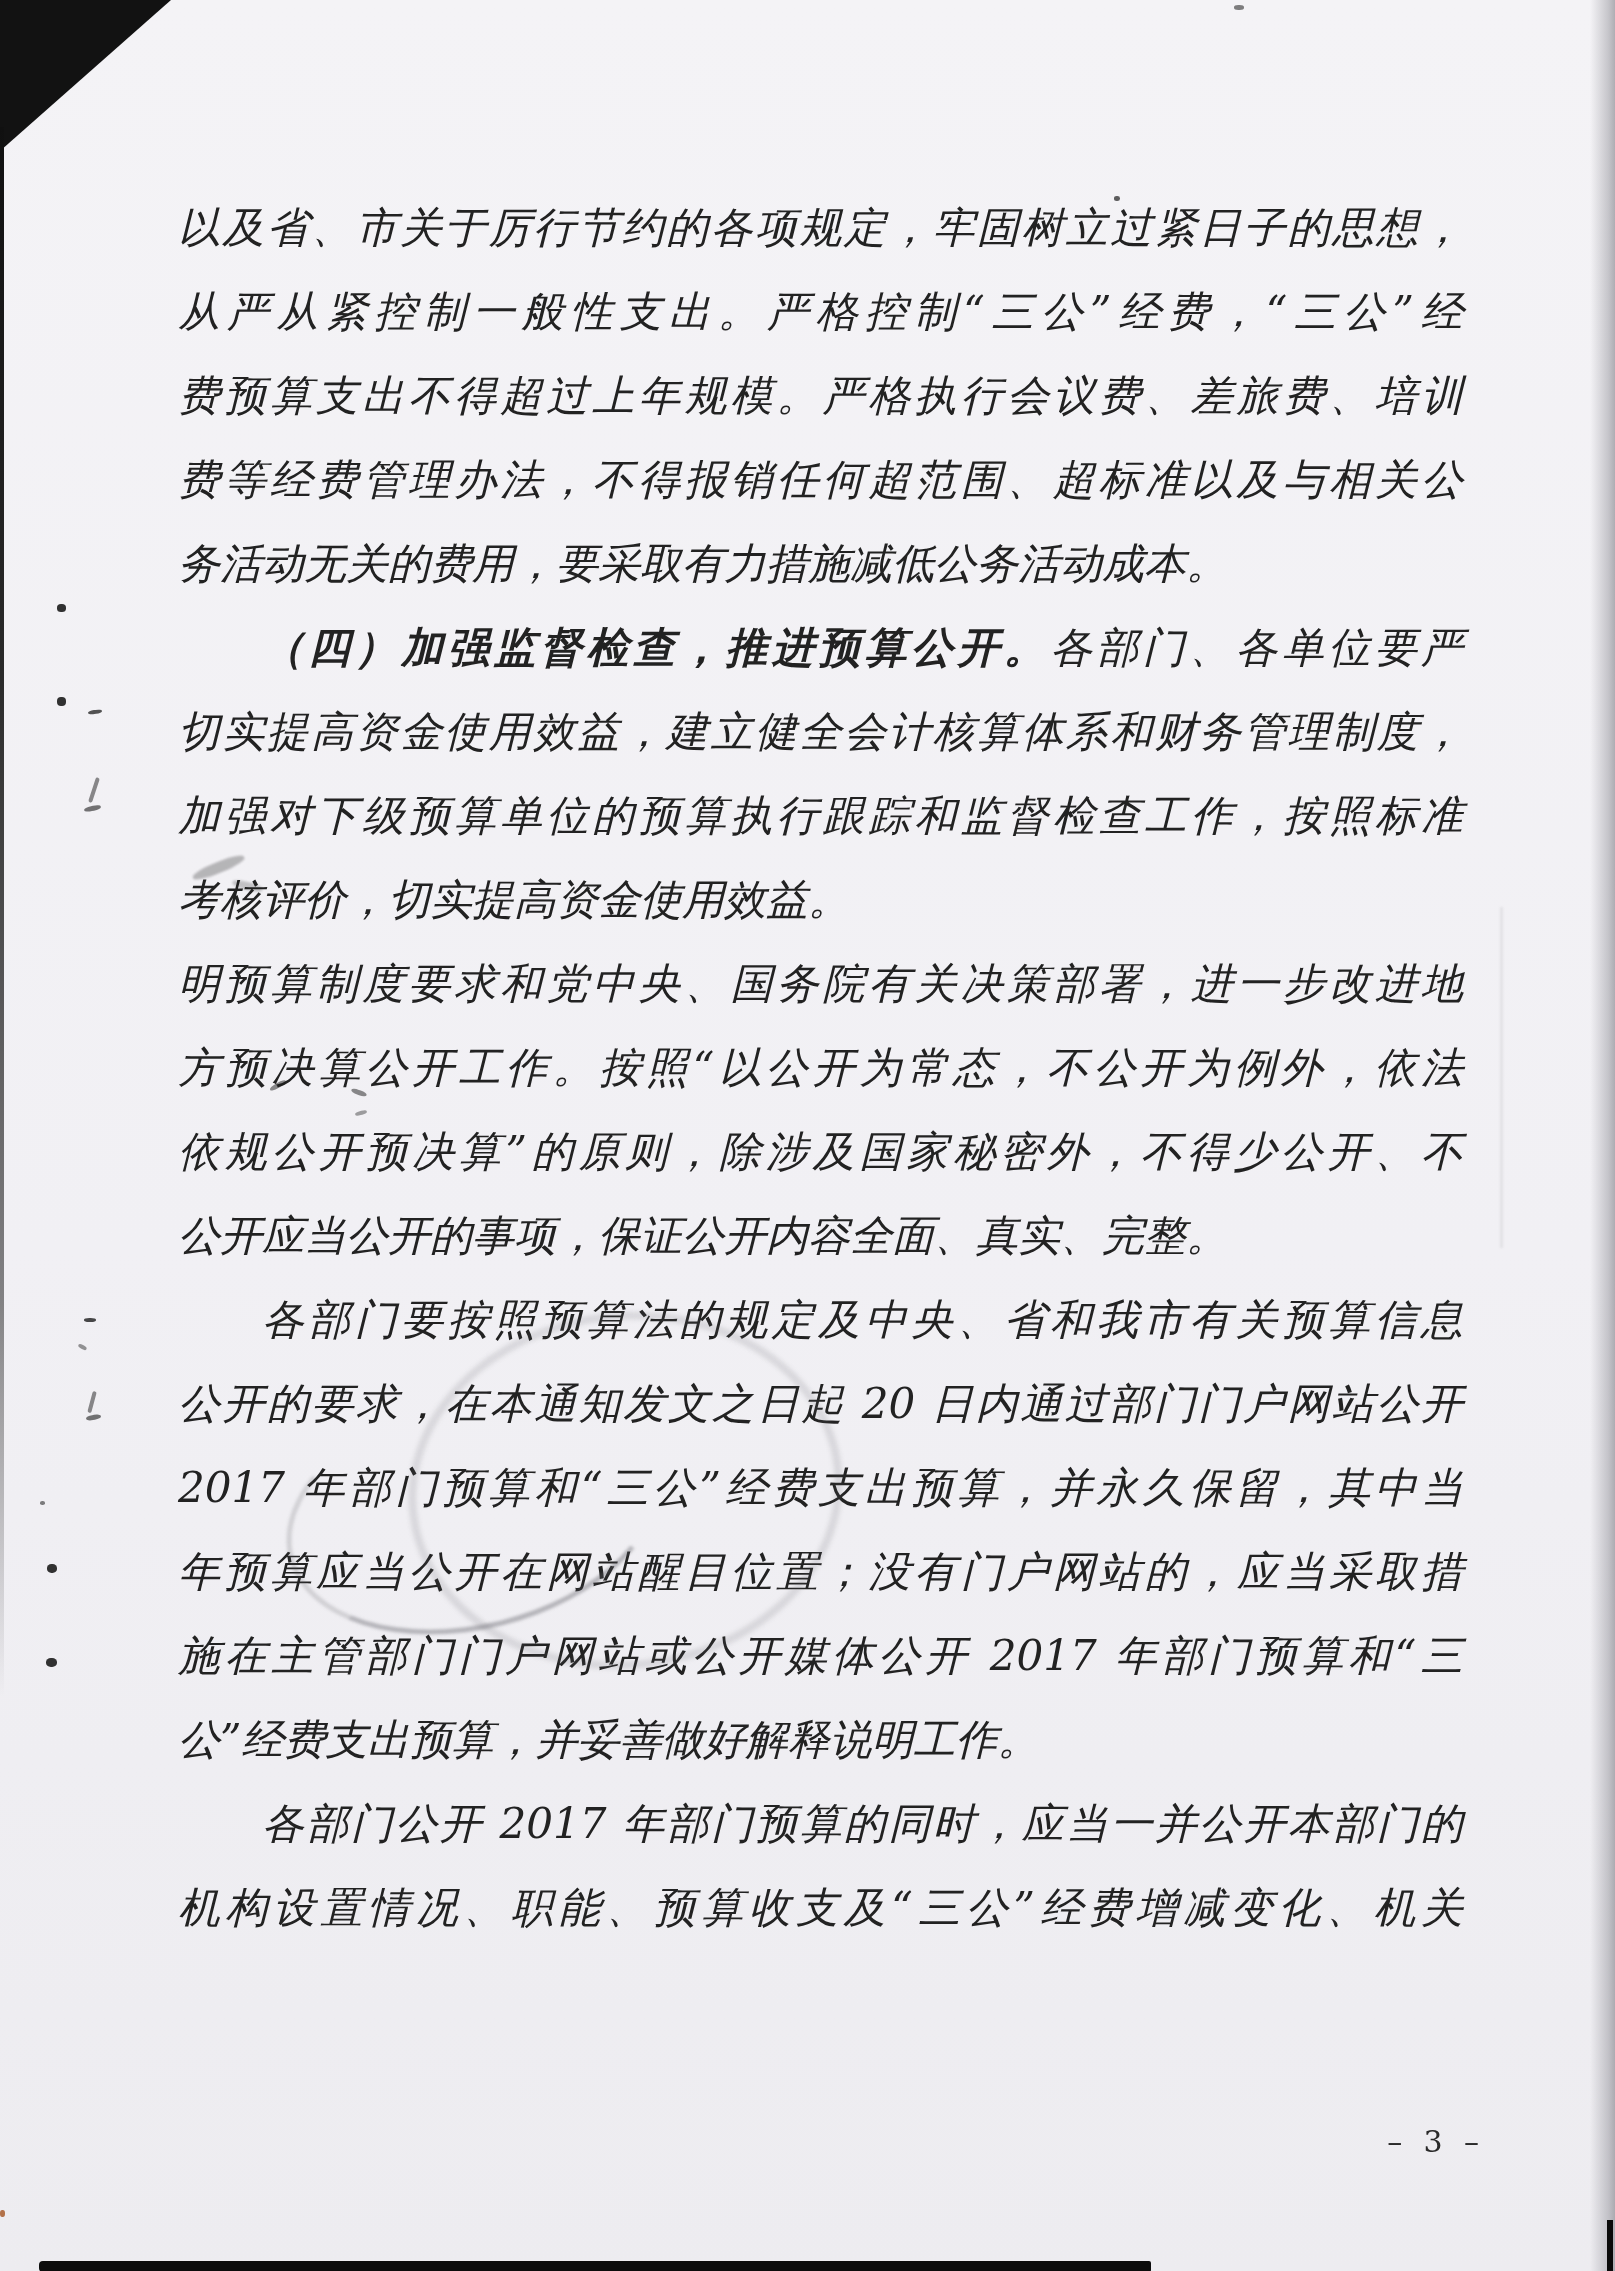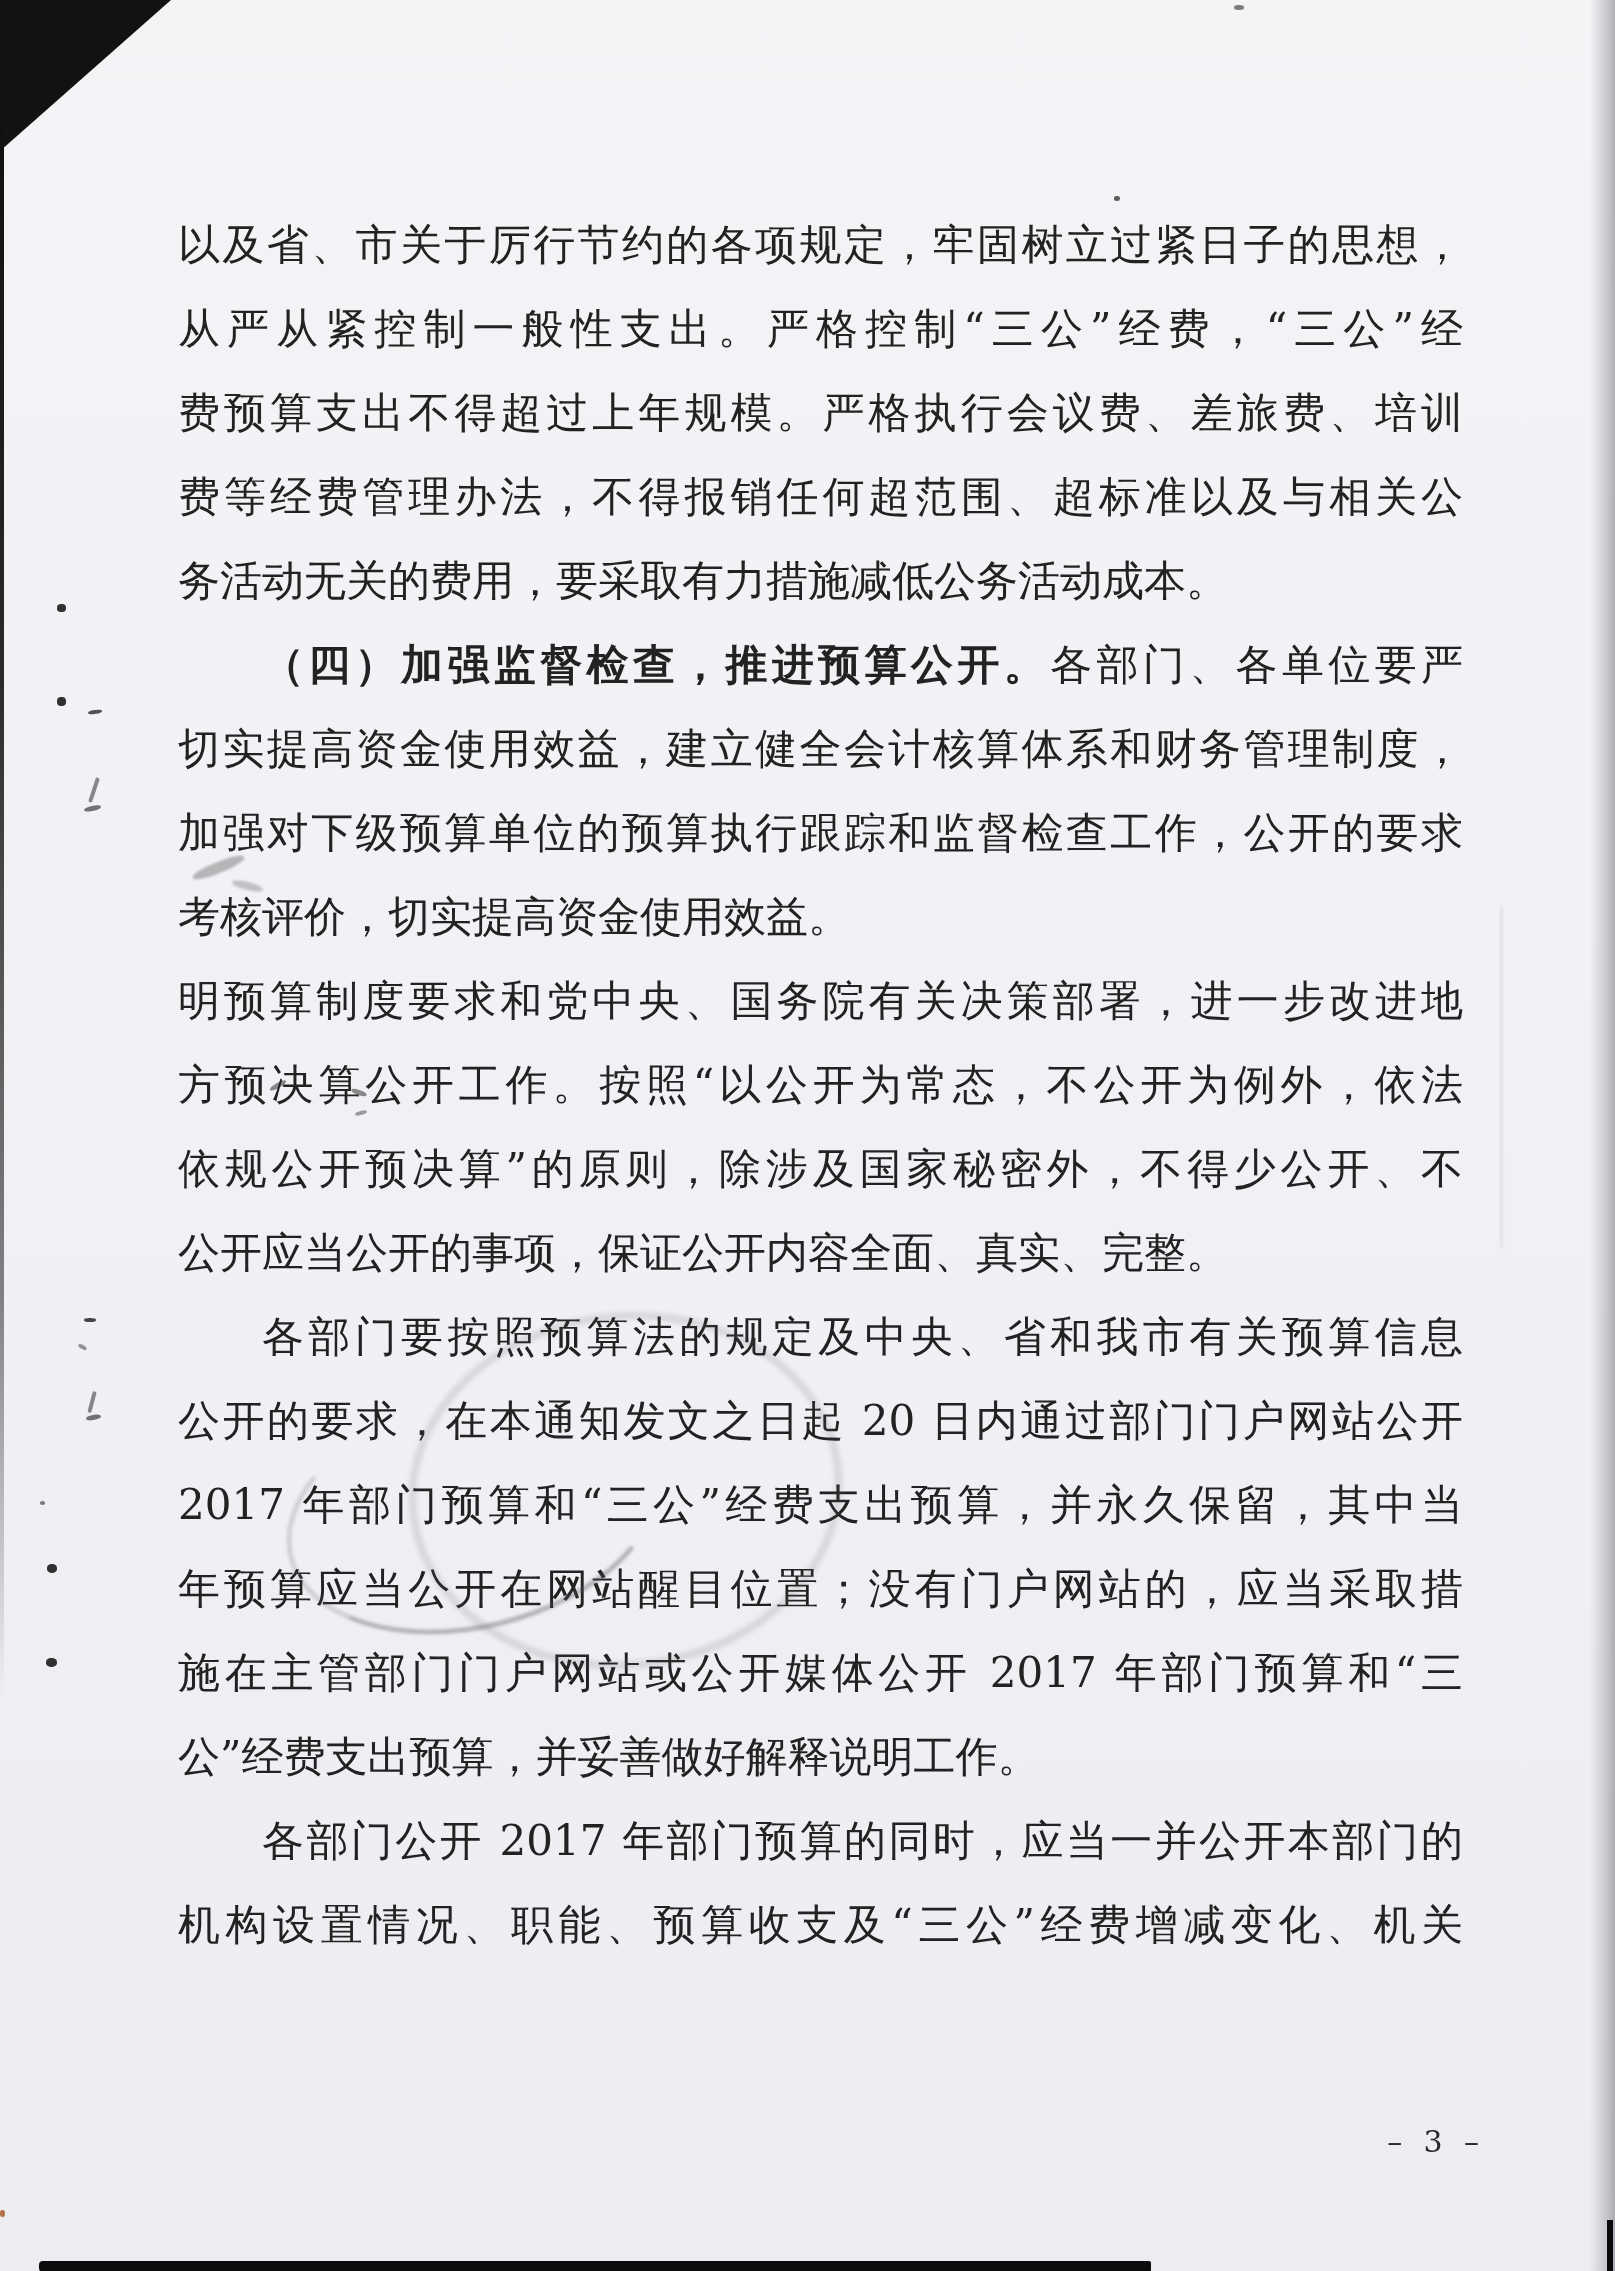--- a/index.html
+++ b/index.html
@@ -5,21 +5,21 @@
   html,body{margin:0;padding:0;}
   #page{
     position:relative;
     width:1616px;height:2271px;
     background:linear-gradient(180deg,#f4f3f6 0%,#f1f0f4 55%,#edecf0 100%);
     overflow:hidden;
     font-family:"DejaVu Serif", serif;
   }
   
   #text-block{
-    position:absolute;left:178px;top:203px;width:1285px;
+    position:absolute;left:178px;top:186px;width:1285px;font-style:italic;
   }
   .line{
     height:84px;line-height:84px;
     font-size:42px;color:#222;
     white-space:nowrap;
   }
   .line.just{white-space:normal;text-align:justify;text-align-last:justify;}
   .line.ind{text-indent:84px;}
   .b{font-weight:700;font-family:"DejaVu Sans", sans-serif;}
   #page-number{
@@ -72,21 +72,21 @@
 <div id="page" style="background-color: rgb(243, 242, 245);">
 
   <div id="text-block" style="color: rgb(34, 34, 34);">
       <div class="line just">以及省、市关于厉行节约的各项规定，牢固树立过紧日子的思想，</div>
       <div class="line just">从严从紧控制一般性支出。严格控制“三公”经费，“三公”经</div>
       <div class="line just">费预算支出不得超过上年规模。严格执行会议费、差旅费、培训</div>
       <div class="line just">费等经费管理办法，不得报销任何超范围、超标准以及与相关公</div>
       <div class="line">务活动无关的费用，要采取有力措施减低公务活动成本。</div>
       <div class="line just ind"><span class="b">（四）加强监督检查，推进预算公开。</span>各部门、各单位要严</div>
       <div class="line just">切实提高资金使用效益，建立健全会计核算体系和财务管理制度，</div>
-      <div class="line just">加强对下级预算单位的预算执行跟踪和监督检查工作，公开的要求</div>
+      <div class="line just">加强对下级预算单位的预算执行跟踪和监督检查工作，按照标准</div>
       <div class="line">考核评价，切实提高资金使用效益。</div>
       <div class="line just">明预算制度要求和党中央、国务院有关决策部署，进一步改进地</div>
       <div class="line just">方预决算公开工作。按照“以公开为常态，不公开为例外，依法</div>
       <div class="line just">依规公开预决算”的原则，除涉及国家秘密外，不得少公开、不</div>
       <div class="line">公开应当公开的事项，保证公开内容全面、真实、完整。</div>
       <div class="line just ind">各部门要按照预算法的规定及中央、省和我市有关预算信息</div>
       <div class="line just">公开的要求，在本通知发文之日起 20 日内通过部门门户网站公开</div>
       <div class="line just">2017 年部门预算和“三公”经费支出预算，并永久保留，其中当</div>
       <div class="line just">年预算应当公开在网站醒目位置；没有门户网站的，应当采取措</div>
       <div class="line just">施在主管部门门户网站或公开媒体公开 2017 年部门预算和“三</div>

